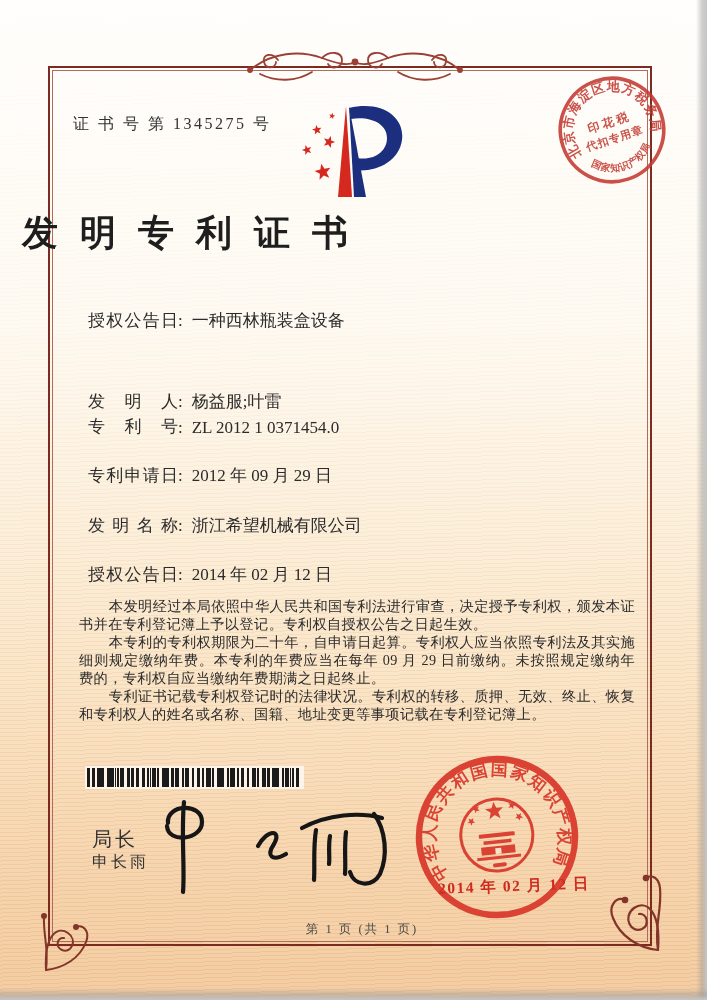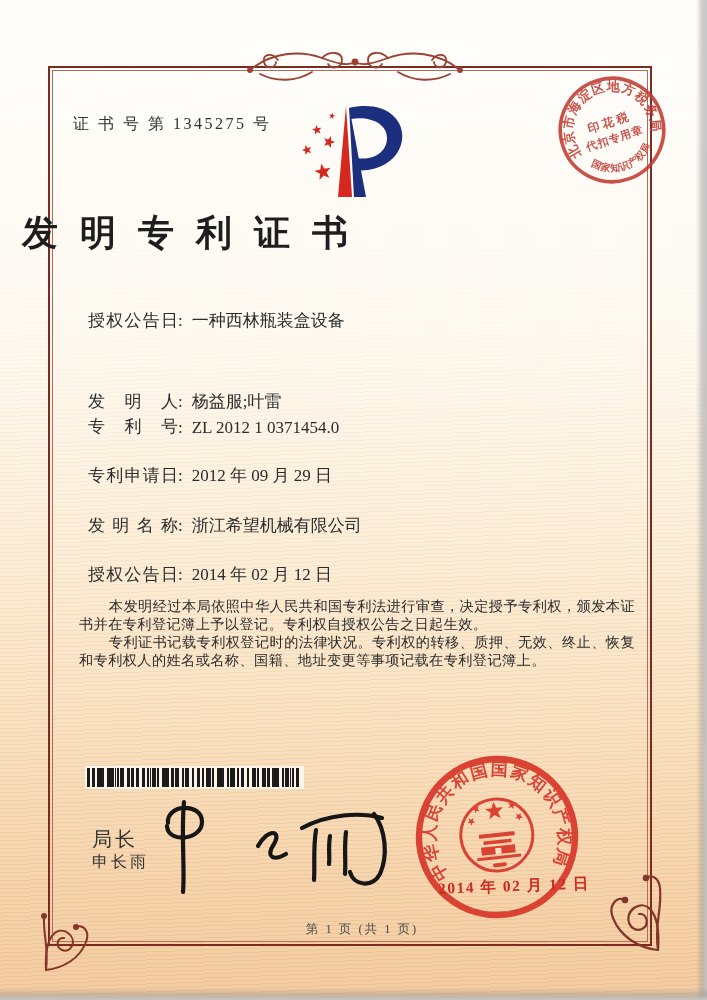--- a/index.html
+++ b/index.html
@@ -153,20 +153,21 @@
   </div>
   <div class="field-row" style="top:514px;">
     <span class="field-label">发明名称</span><span class="field-colon">:</span><span>浙江希望机械有限公司</span>
   </div>
   <div class="field-row" style="top:563px;">
     <span class="field-label">授权公告日</span><span class="field-colon">:</span><span>2014 年 02 月 12 日</span>
   </div>
 
   <div class="body-text">
     <p>本发明经过本局依照中华人民共和国专利法进行审查，决定授予专利权，颁发本证书并在专利登记簿上予以登记。专利权自授权公告之日起生效。</p>
+    <p>本专利的专利权期限为二十年，自申请日起算。专利权人应当依照专利法及其实施细则规定缴纳年费。本专利的年费应当在每年 09 月 29 日前缴纳。未按照规定缴纳年费的，专利权自应当缴纳年费期满之日起终止。</p>
     <p>专利证书记载专利权登记时的法律状况。专利权的转移、质押、无效、终止、恢复和专利权人的姓名或名称、国籍、地址变更等事项记载在专利登记簿上。</p>
   </div>
 
   <div class="barcode-wrap">
     <div class="barcode"></div>
   </div>
 
   <div class="sig-title">局长</div>
   <div class="sig-name">申长雨</div>
 

